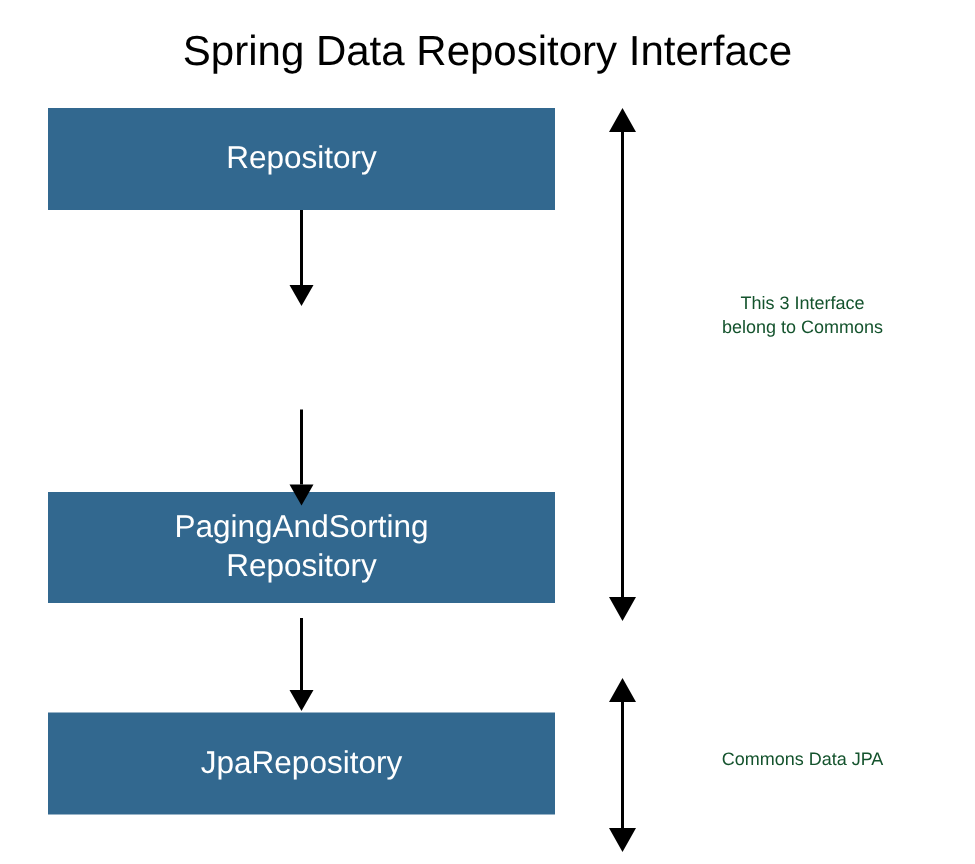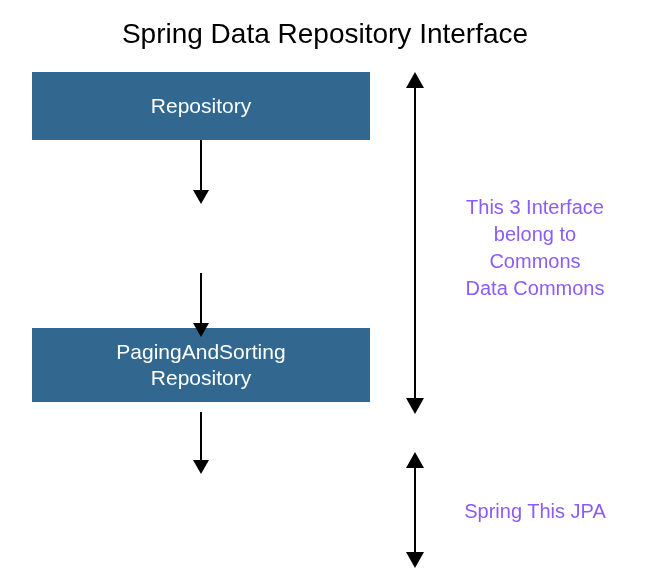--- a/index.html
+++ b/index.html
@@ -82,41 +82,44 @@
     .range-head-up   { border-bottom: 16px solid #000; }
     .range-head-down { border-top: 16px solid #000; }
     .r1-line { top: 26px; height: 312px; left: 414px; }
     .r1-up   { top: 12px; }
     .r1-down { top: 338px; }
     .r2-line { top: 406px; height: 86px; left: 414px; }
     .r2-up   { top: 392px; }
     .r2-down { top: 492px; }
     .annot {
       position: absolute;
-      color: #8b5cf6;
-      font-size: 20px;
+      color: #14532d;
+      font-size: 12px;
       text-align: center;
       line-height: 1.35;
     }
     .annot-1 { left: 446px; top: 134px; width: 178px; }
     .annot-2 { left: 446px; top: 438px; width: 178px; }
   </style>
 </head>
 <body>
 
 <div class="title">Spring Data Repository Interface</div>
 
 <div class="diagram-area">
 
   <div class="box box-1">
     <span>Repository</span>
   </div>
   <div class="box box-3">
     <span>PagingAndSorting</span>
     <span>Repository</span>
+  </div>
+  <div class="box box-4">
+    <span>JpaRepository</span>
   </div>
 
   <div class="connector c1"></div>
   <div class="arrow-down-head a1"></div>
 
   <div class="connector c2"></div>
   <div class="arrow-down-head a2"></div>
 
   <div class="connector c3"></div>
   <div class="arrow-down-head a3"></div>
@@ -125,19 +128,18 @@
   <div class="range-arrow r1-line"></div>
   <div class="range-head-down r1-down"></div>
 
   <div class="range-head-up r2-up"></div>
   <div class="range-arrow r2-line short"></div>
   <div class="range-head-down r2-down"></div>
 
   <div class="annot annot-1">
     <div>This 3 Interface</div>
     <div>belong to Commons</div>
-    <div>Data Commons</div>
   </div>
   <div class="annot annot-2">
-    <span>Spring This JPA</span>
+    <span>Commons Data JPA</span>
   </div>
 
 </div>
 
 </body></html>

